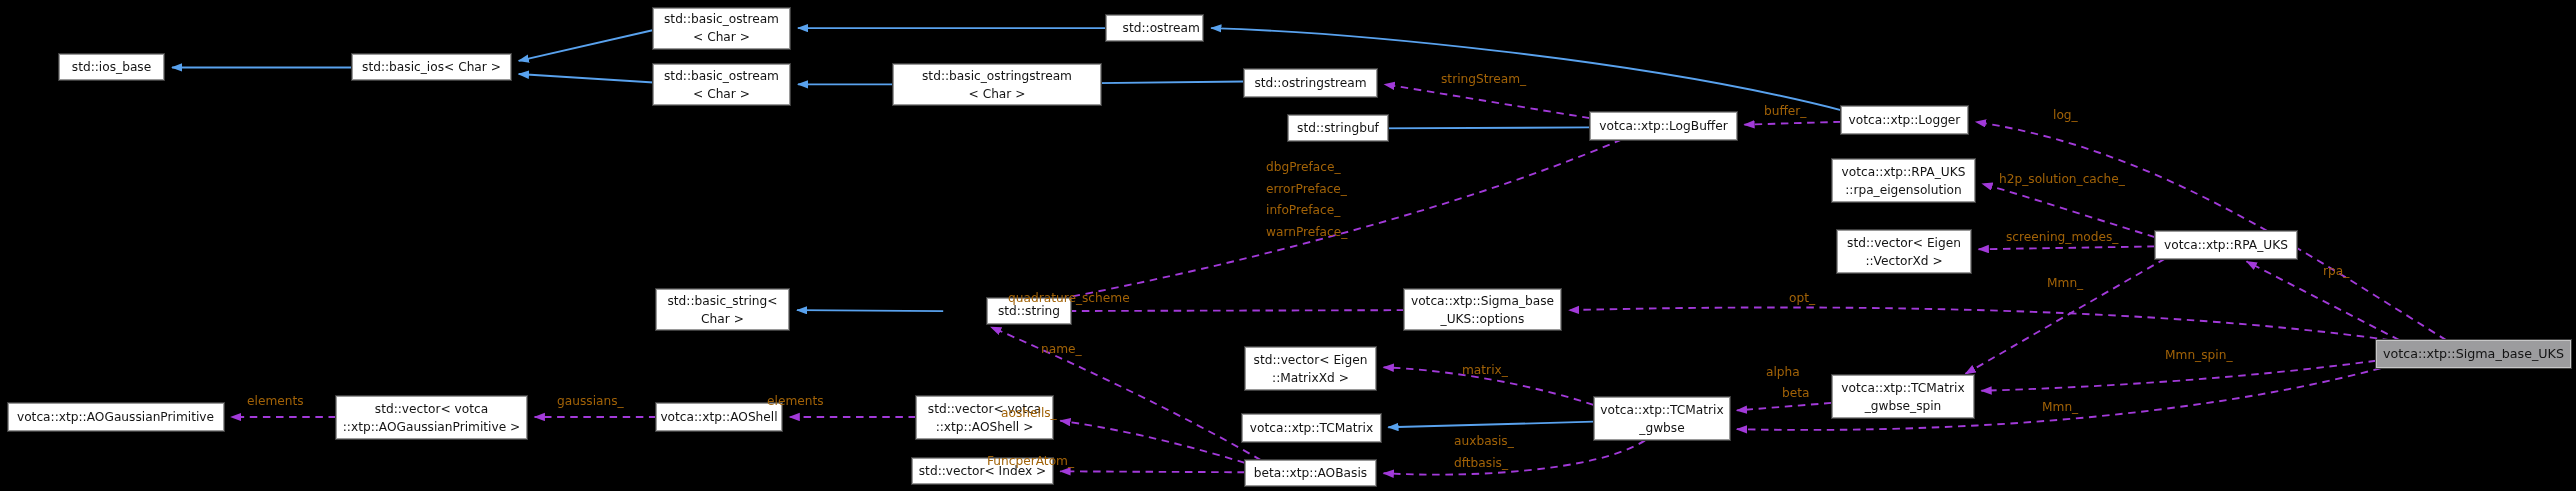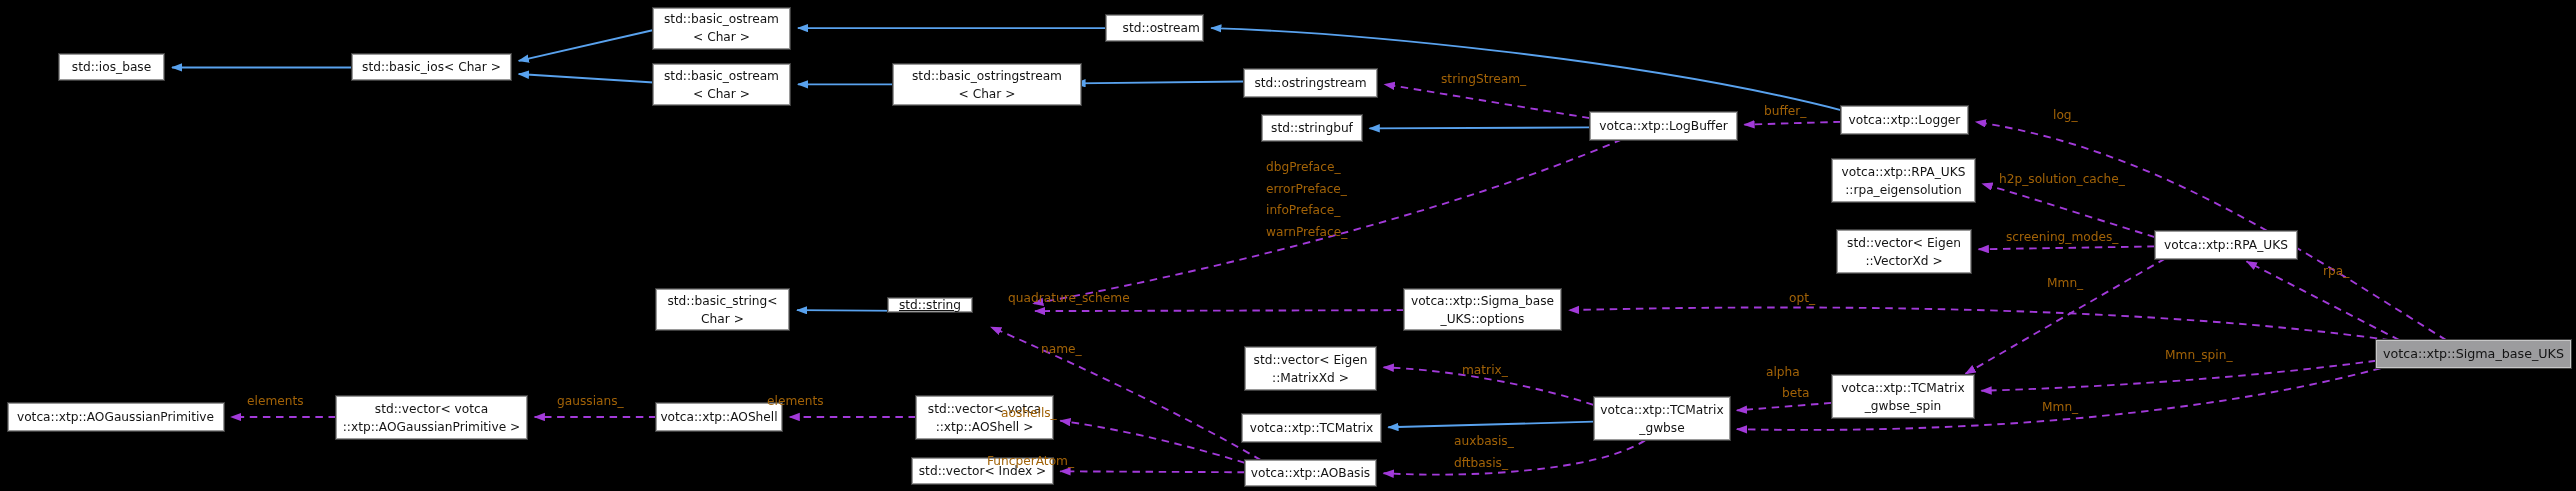--- a/index.html
+++ b/index.html
@@ -73,31 +73,31 @@
         <span>std::basic_ostream</span>
         <span>&lt; Char &gt;</span>
       </div>
       <div class="node" style="left: 653px; top: 64px; width: 137px; height: 41px;">
         <span>std::basic_ostream</span>
         <span>&lt; Char &gt;</span>
       </div>
       <div class="node" style="left: 1106px; top: 15px; width: 97px; height: 26px; padding-left: 19px;">
         <span>std::ostream</span>
       </div>
-      <div class="node" style="left: 893px; top: 64px; width: 188px; height: 41px;">
+      <div class="node" style="left: 893px; top: 64px; width: 208px; height: 41px;">
         <span>std::basic_ostringstream</span>
         <span>&lt; Char &gt;</span>
       </div>
       <div class="node" style="left: 1244px; top: 69px; width: 133px; height: 28px;">
         <span>std::ostringstream</span>
       </div>
       <div class="node" style="left: 1590px; top: 112px; width: 147px; height: 28px;">
         <span>votca::xtp::LogBuffer</span>
       </div>
-      <div class="node" style="left: 1262px; top: 115px; width: 100px; height: 26px;">
+      <div class="node" style="left: 1288px; top: 115px; width: 100px; height: 26px;">
         <span>std::stringbuf</span>
       </div>
       <div class="node" style="left: 1841px; top: 106px; width: 127px; height: 28px;">
         <span>votca::xtp::Logger</span>
       </div>
       <div class="node" style="left: 1832px; top: 159px; width: 143px; height: 43px;">
         <span>votca::xtp::RPA_UKS</span>
         <span>::rpa_eigensolution</span>
       </div>
       <div class="node" style="left: 1837px; top: 230px; width: 134px; height: 43px;">
@@ -107,21 +107,21 @@
       <div class="node" style="left: 2155px; top: 231px; width: 142px; height: 28px;">
         <span>votca::xtp::RPA_UKS</span>
       </div>
       <div class="node current" style="left: 2376px; top: 340px; width: 195px; height: 28px;">
         <span>votca::xtp::Sigma_base_UKS</span>
       </div>
       <div class="node" style="left: 656px; top: 289px; width: 133px; height: 41px;">
         <span>std::basic_string&lt;</span>
         <span>Char &gt;</span>
       </div>
-      <div class="node" style="left: 888px; top: 298px; width: 84px; height: 14px; text-decoration: underline;">
+      <div class="node" style="left: 987px; top: 298px; width: 84px; height: 26px;">
         <span>std::string</span>
       </div>
       <div class="node" style="left: 1404px; top: 289px; width: 157px; height: 41px;">
         <span>votca::xtp::Sigma_base</span>
         <span>_UKS::options</span>
       </div>
       <div class="node" style="left: 1245px; top: 347px; width: 131px; height: 43px;">
         <span>std::vector&lt; Eigen</span>
         <span>::MatrixXd &gt;</span>
       </div>
@@ -147,21 +147,21 @@
         <span>votca::xtp::AOShell</span>
       </div>
       <div class="node" style="left: 916px; top: 396px; width: 137px; height: 43px;">
         <span>std::vector&lt; votca</span>
         <span>::xtp::AOShell &gt;</span>
       </div>
       <div class="node" style="left: 912px; top: 458px; width: 141px; height: 26px;">
         <span>std::vector&lt; Index &gt;</span>
       </div>
       <div class="node" style="left: 1245px; top: 460px; width: 131px; height: 26px;">
-        <span>votca::xtp::AOBasis</span>
+        <span>beta::xtp::AOBasis</span>
       </div>
     </div>
   <div id="label-layer">
       <span class="edge-label" style="left: 1441px; top: 73px;">stringStream_</span>
       <span class="edge-label" style="left: 1764px; top: 105px;">buffer_</span>
       <span class="edge-label" style="left: 2053px; top: 109px;">log_</span>
       <span class="edge-label" style="left: 1266px; top: 161px;">dbgPreface_</span>
       <span class="edge-label" style="left: 1266px; top: 183px;">errorPreface_</span>
       <span class="edge-label" style="left: 1266px; top: 204px;">infoPreface_</span>
       <span class="edge-label" style="left: 1266px; top: 226px;">warnPreface_</span>

